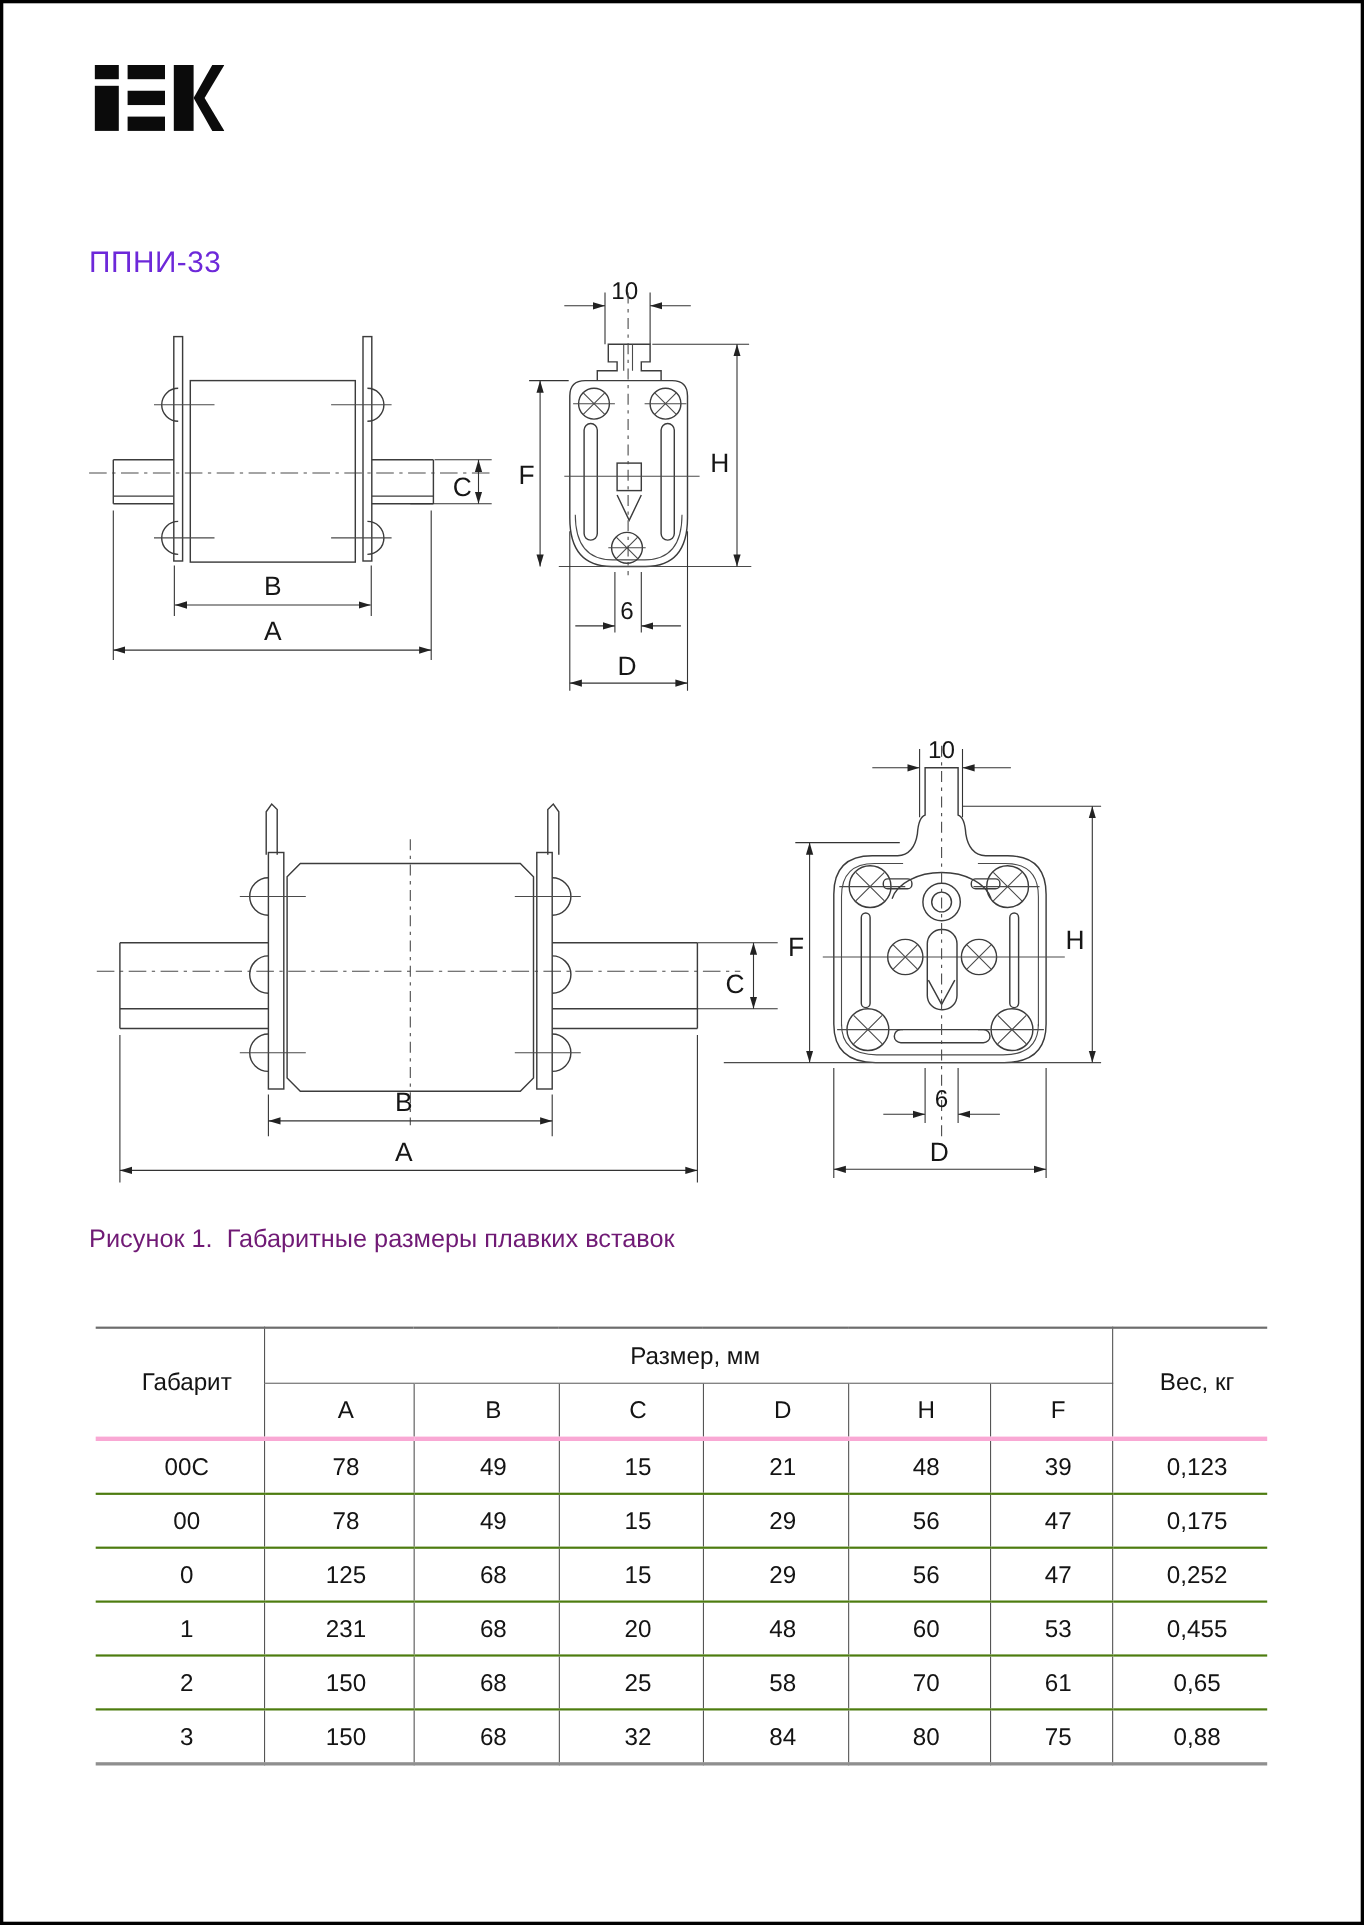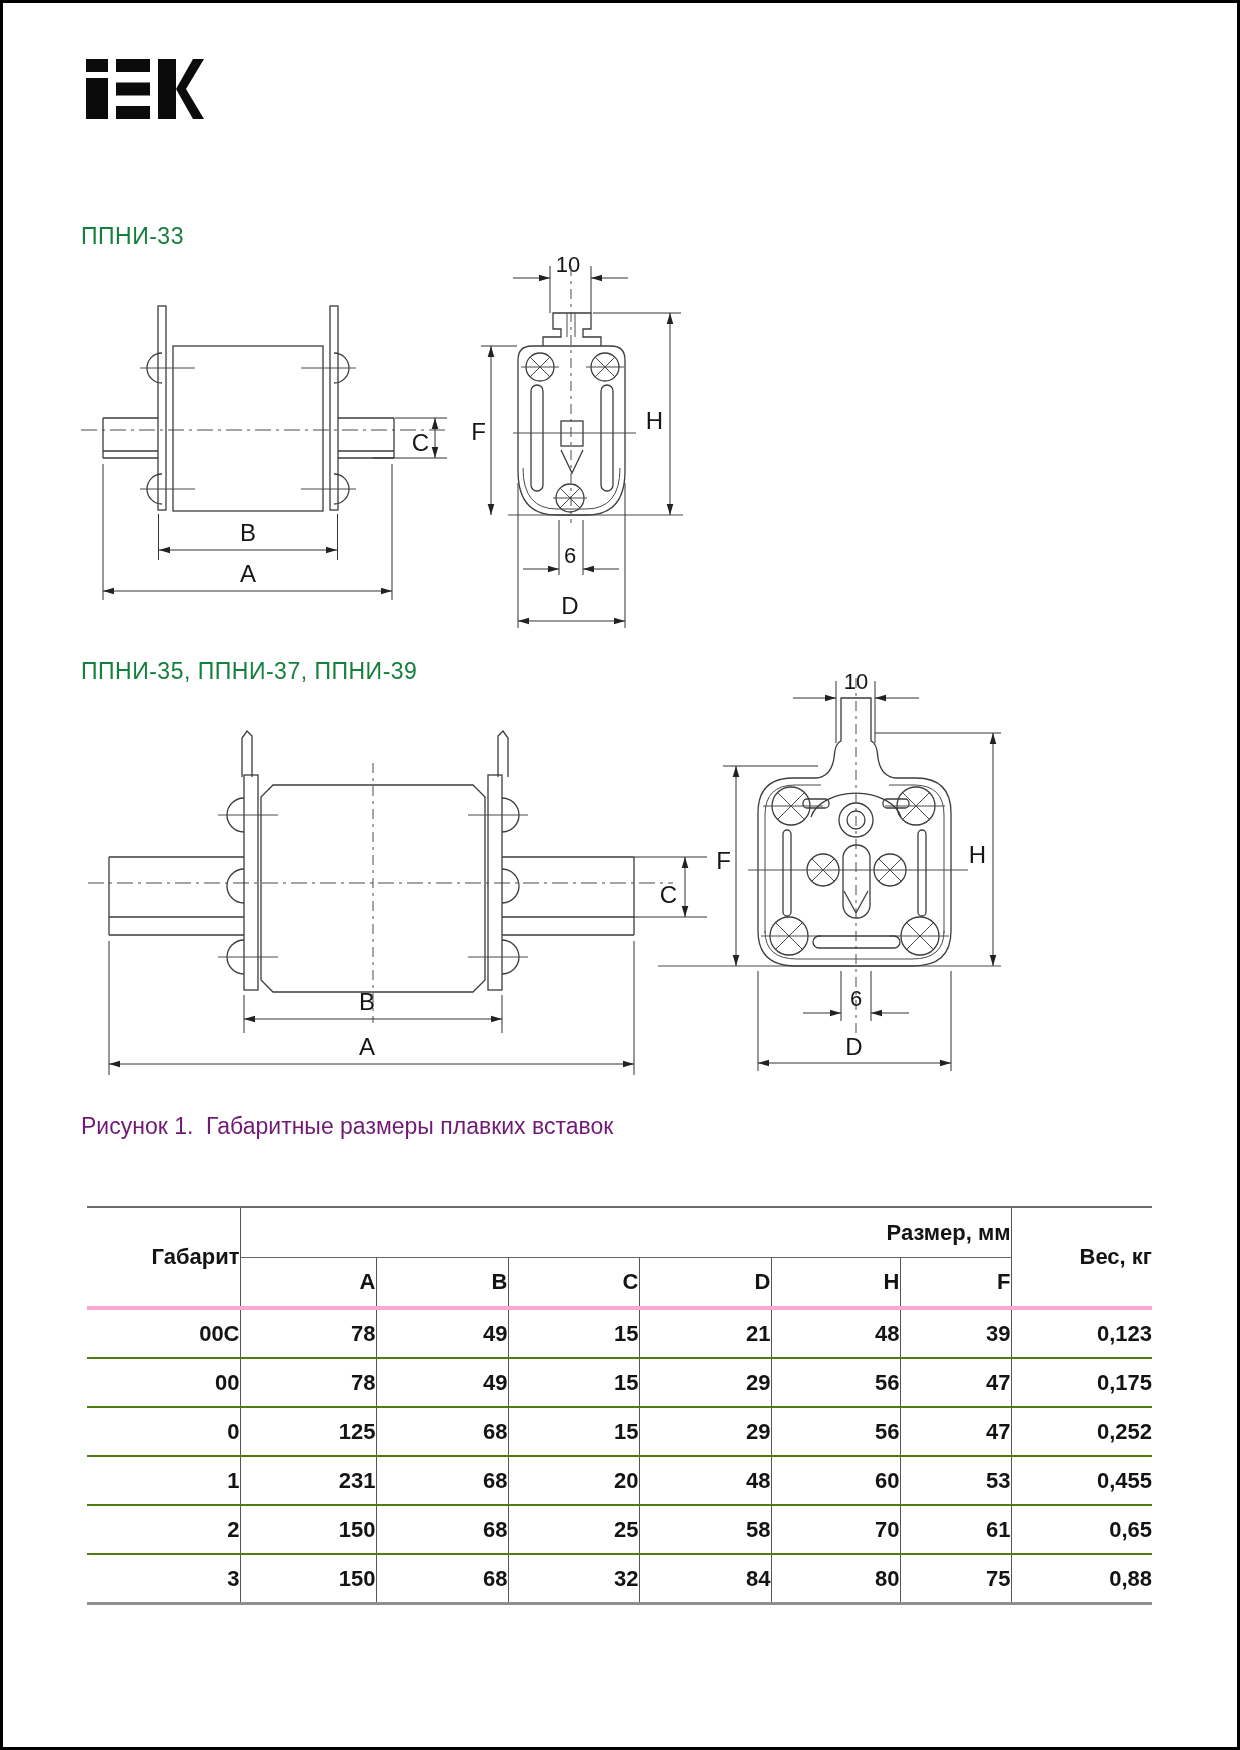--- a/index.html
+++ b/index.html
@@ -8,23 +8,23 @@
     width:1240px;height:1750px;
     background:#fff;
     border:3px solid #000;
     box-sizing:border-box;
     font-family:"Liberation Sans", sans-serif;
     color:#1a1a1a;
     overflow:hidden;
   }
   .abs{position:absolute;}
   .section-title{
-    font-size:23px;
+    font-size:27px;
     letter-spacing:.5px;
-    color:#15803d;
+    color:#6d28d9;
     white-space:nowrap;
   }
   .caption{
     font-size:23px;
     color:#701a75;
     white-space:pre-wrap;
   }
   
   svg .ln{stroke:#3c3c3c;stroke-width:1.3;fill:none;stroke-linecap:butt;}
   svg .thin{stroke:#4a4a4a;stroke-width:1;fill:none;}
@@ -36,22 +36,22 @@
   svg .dimnum{font-size:22px;}
   
   .dim-table{
     border-collapse:collapse;
     table-layout:fixed;
     width:1065px;
     font-size:22px;
     color:#141414;
   }
   .dim-table th,.dim-table td{
-    font-weight:bold;
-    text-align:right;
+    font-weight:normal;
+    text-align:center;
     padding:0 0 0 13px;
     vertical-align:middle;
     overflow:hidden;
     white-space:nowrap;
     margin-left:15px;
   }
   .dim-table th{height:48px;}
   .dim-table td{height:47px;}
   .dim-table{border-top:2px solid #6d6d6d;border-bottom:3px solid #8f8f8f;}
   .dim-table .vline{border-left:1px solid #555;}
@@ -172,21 +172,20 @@
       <path class="dim" d="M166,351 H130" marker-end="url(#arF1)"></path>
       <text class="dimnum" x="117" y="345" text-anchor="middle">6</text>
     </g>
     <g>
       <path class="dim" d="M65,265 V410 M172,265 V410"></path>
       <path class="dim" d="M65,403 H172" marker-start="url(#arF1)" marker-end="url(#arF1)"></path>
       <text class="dimlbl" x="117" y="396" text-anchor="middle">D</text>
     </g>
   </svg>
 
-  <div class="abs section-title" style="left:78px;top:655px;">ППНИ-35, ППНИ-37, ППНИ-39</div>
 
   <svg class="abs" style="left:70px;top:690px;" width="640" height="400" viewBox="0 0 640 400">
     <defs>
       <marker id="arS2" markerUnits="userSpaceOnUse" markerWidth="12" markerHeight="8" refX="11" refY="4" orient="auto-start-reverse">
         <path d="M0,0.7 L11,4 L0,7.3 Z" fill="#222"></path>
       </marker>
     </defs>
     <g>
       <path class="cl" d="M15,190 H600"></path>
       <path class="dash" d="M300,70 V330"></path>

